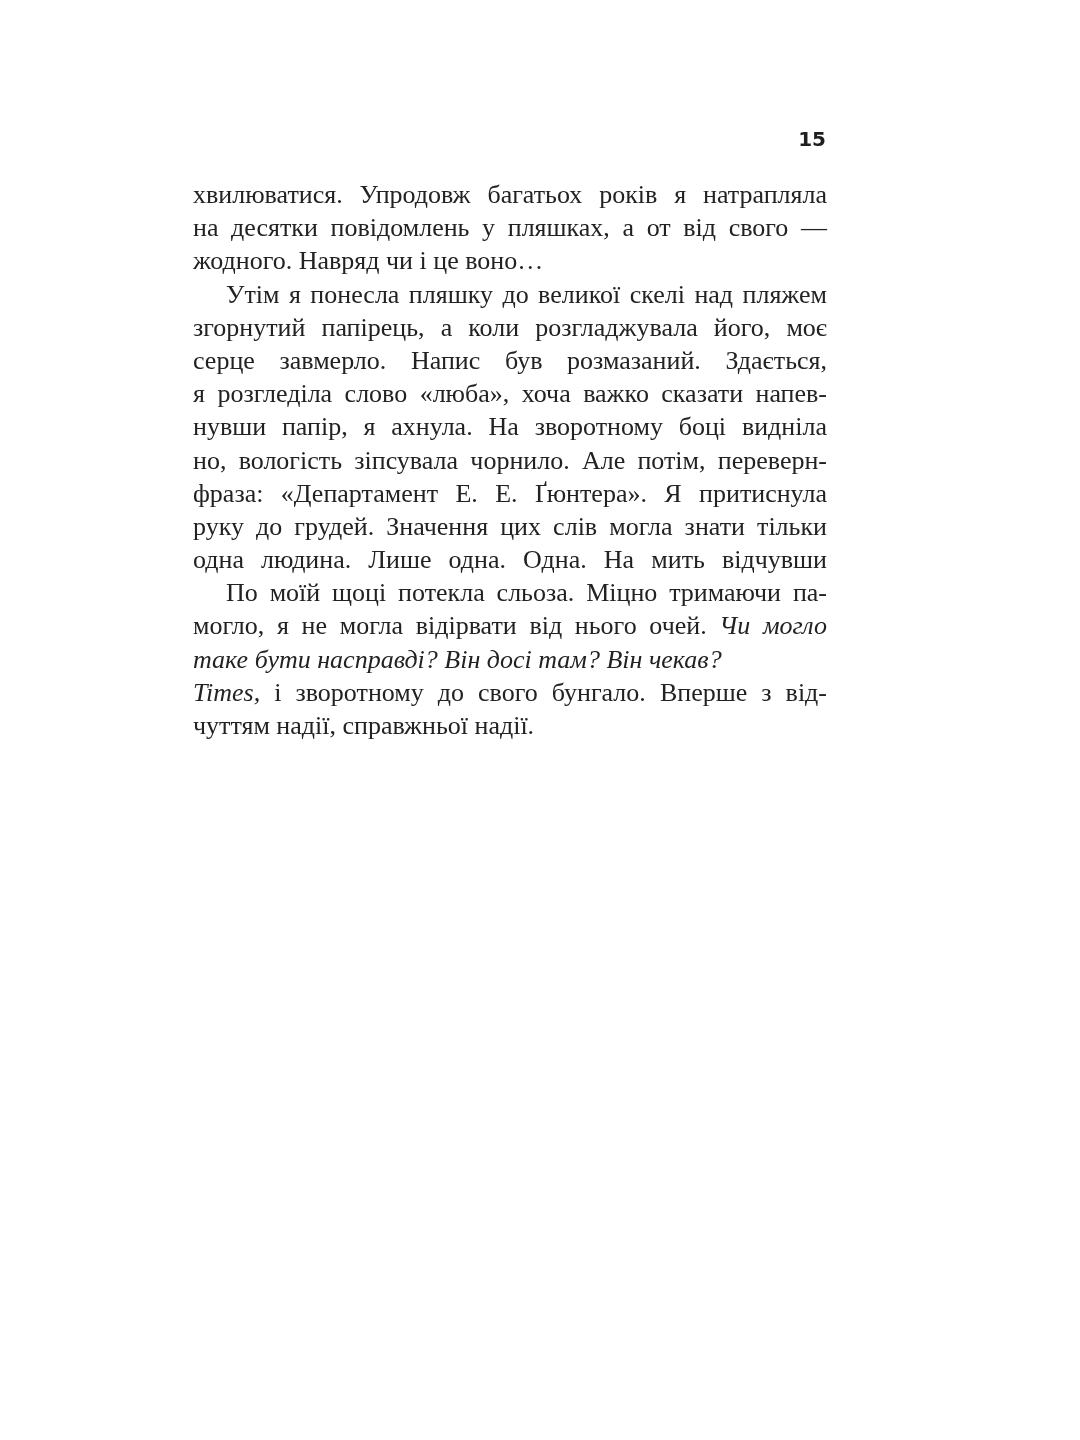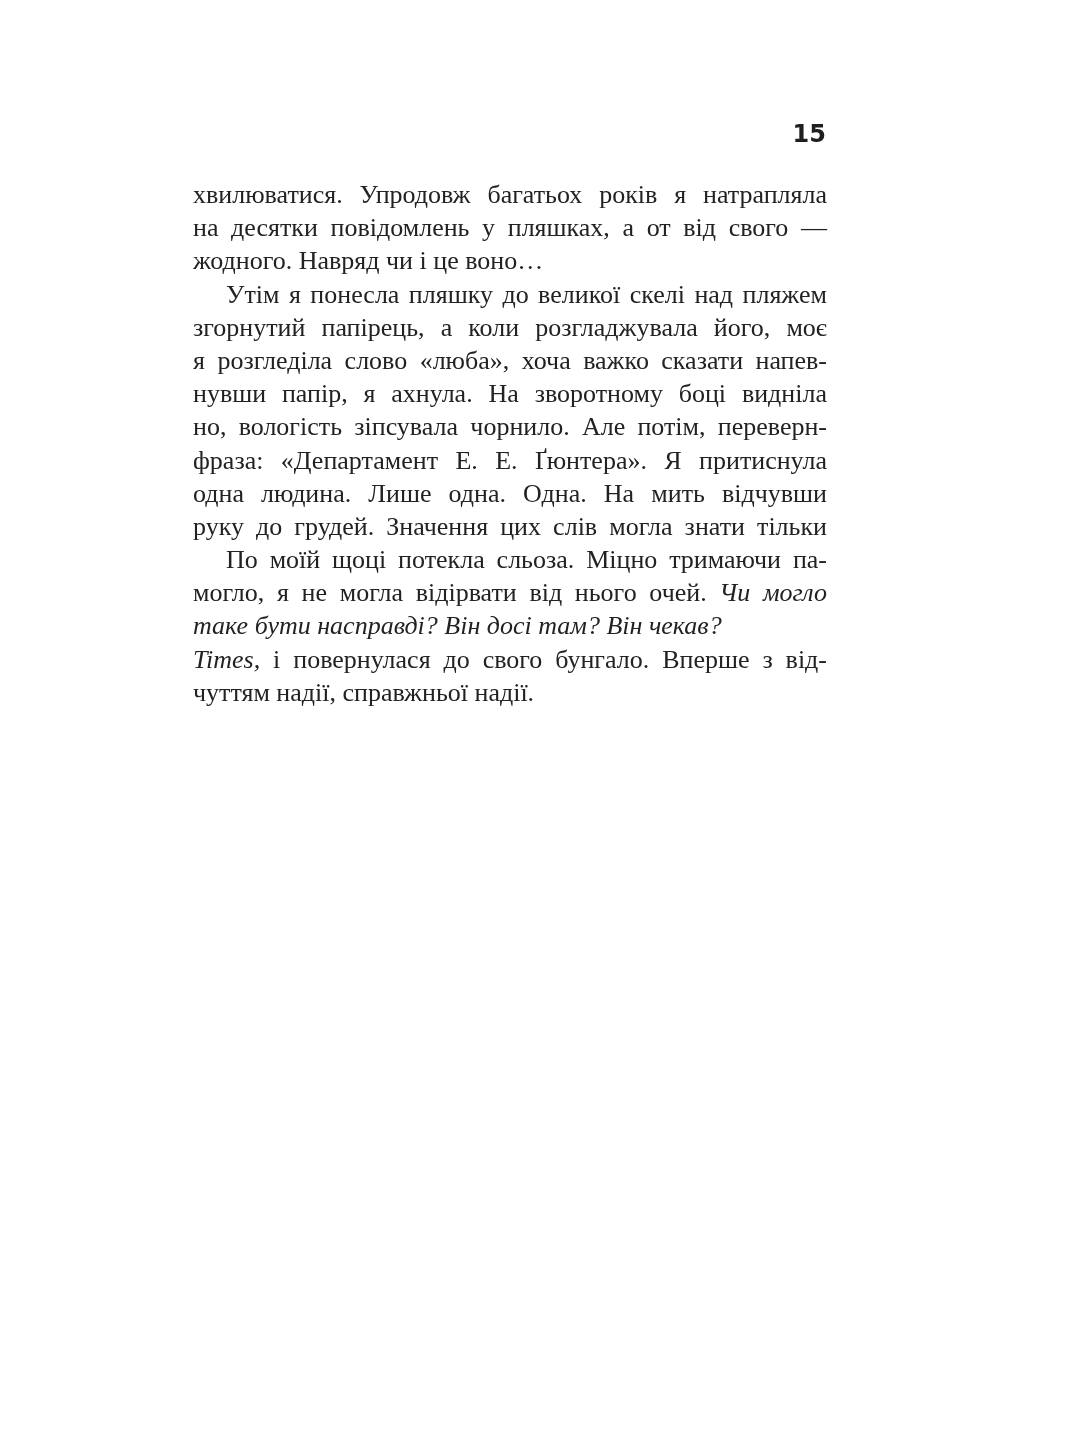--- a/index.html
+++ b/index.html
@@ -9,27 +9,27 @@
     }
     body {
       width: 1080px;
       height: 1440px;
       position: relative;
       overflow: hidden;
       background: #ffffff;
     }
     .page-number {
       position: absolute;
-      top: 120px;
+      top: 127px;
       left: 790px;
       width: 36px;
       text-align: right;
       font-family: "DejaVu Sans", sans-serif;
       font-weight: bold;
-      font-size: 24px;
+      font-size: 20px;
       color: #1f1f1f;
       letter-spacing: 0px;
     }
     .text-block {
       position: absolute;
       left: 193px;
       top: 178px;
       width: 634px;
       font-family: "Liberation Serif", serif;
       font-size: 26px;
@@ -66,34 +66,35 @@
 <body>
 
 <div class="page-number">15</div>
 
 <div class="text-block">
   <div class="line just">хвилюватися. Упродовж багатьох років я натрапляла</div>
   <div class="line just">на десятки повідомлень у пляшках, а от від свого —</div>
   <div class="line last">жодного. Навряд чи і це воно…</div>
   <div class="line just indent">Утім я понесла пляшку до великої скелі над пляжем</div>
   <div class="line just">згорнутий папірець, а коли розгладжувала його, моє</div>
+  <div class="line just">серце завмерло. Напис був розмазаний. Здається,</div>
   <div class="line just">я розгледіла слово «люба», хоча важко сказати напев-</div>
   <div class="line just">нувши папір, я ахнула. На зворотному боці видніла</div>
   <div class="line just">но, вологість зіпсувала чорнило. Але потім, переверн-</div>
   <div class="line just">фраза: «Департамент Е. Е. Ґюнтера». Я притиснула</div>
+  <div class="line just">руку до грудей. Значення цих слів могла знати тільки</div>
   <div class="line just">одна людина. Лише одна. Одна. На мить відчувши</div>
-  <div class="line just">руку до грудей. Значення цих слів могла знати тільки</div>
   <div class="line just indent">По моїй щоці потекла сльоза. Міцно тримаючи па-</div>
   <div class="line just">
     <span>могло, я не могла відірвати від нього очей.</span>
     <span class="it">Чи могло</span>
   </div>
   <div class="line last">
     <span class="it">таке бути насправді? Він досі там? Він чекав?</span>
   </div>
   <div class="line just">
     <span class="it">Times,</span>
-    <span>і повернулася до свого бунгало. Вперше з від-</span>
+    <span>і зворотному до свого бунгало. Вперше з від-</span>
   </div>
   <div class="line last">
     <span>чуттям надії, справжньої надії.</span>
   </div>
 </div>
 
 </body></html>

